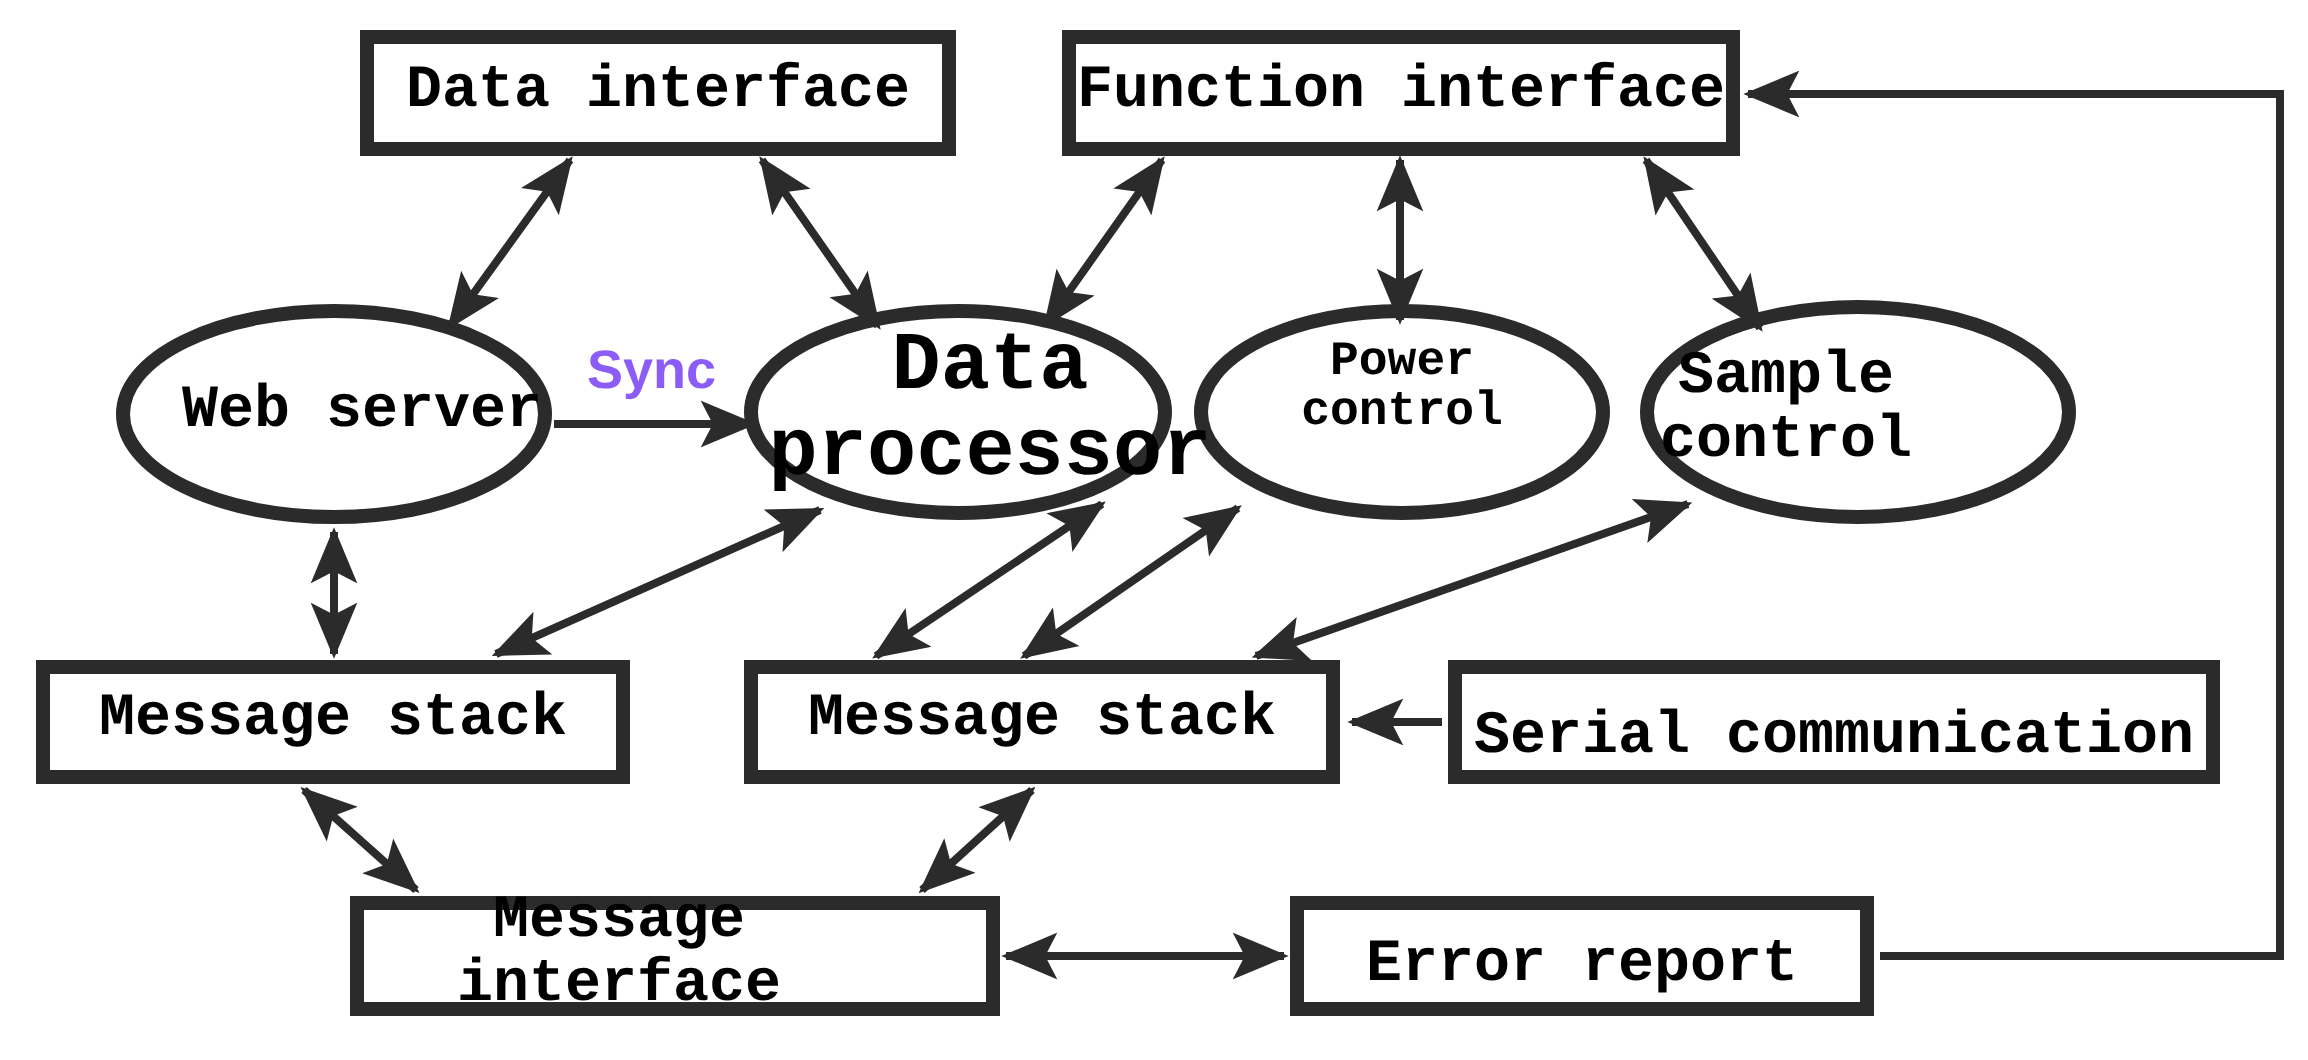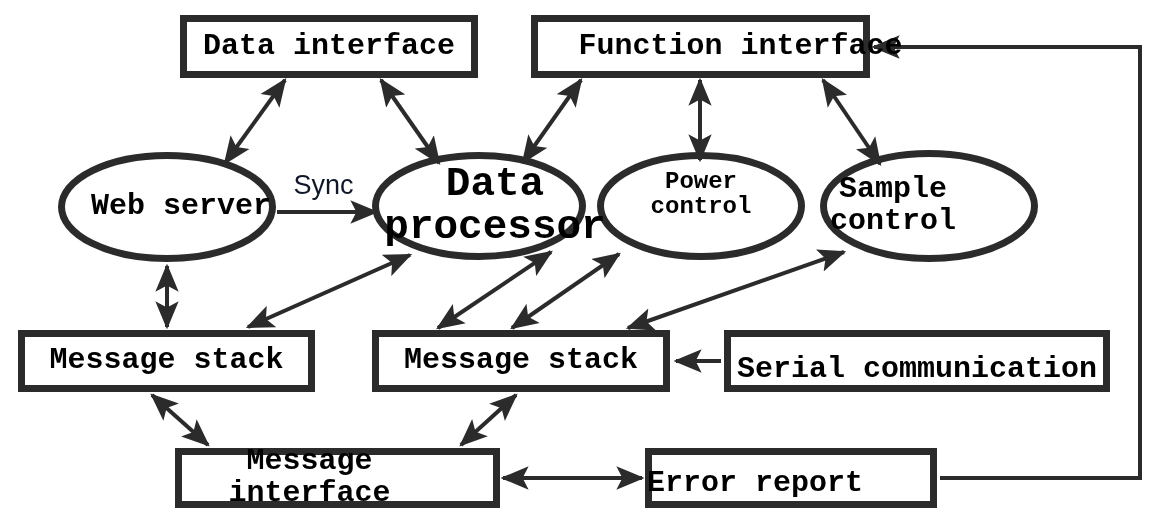--- a/index.html
+++ b/index.html
@@ -33,22 +33,22 @@
     font-family: Liberation Mono, monospace;
     font-weight: bold;
     color: #000000;
     line-height: 1.06;
     pointer-events: none;
     white-space: pre-line;
   }
   .edge-label {
     position: absolute;
     font-family: "Liberation Sans", sans-serif;
-    font-weight: normal;
-    color: #0f172a;
+    font-weight: bold;
+    color: #8b5cf6;
     white-space: nowrap;
   }
 </style>
 </head>
 <body>
 
 <div id="diagram-root">
 
   <svg id="diagram-svg" viewBox="0 0 1154 530" xmlns="http://www.w3.org/2000/svg">
     <defs>
@@ -88,28 +88,28 @@
         <path d="M 152,395 L 208,445" fill="none" stroke="#2b2b2b" stroke-width="4" stroke-linecap="butt" stroke-linejoin="miter" marker-end="url(#ah-end)" marker-start="url(#ah-start)"></path>
         <path d="M 516,395 L 461,445" fill="none" stroke="#2b2b2b" stroke-width="4" stroke-linecap="butt" stroke-linejoin="miter" marker-end="url(#ah-end)" marker-start="url(#ah-start)"></path>
         <path d="M 503,478 L 642,478" fill="none" stroke="#2b2b2b" stroke-width="4" stroke-linecap="butt" stroke-linejoin="miter" marker-end="url(#ah-end)" marker-start="url(#ah-start)"></path>
         <path d="M 940,478 L 1140,478 L 1140,47 L 874,47" fill="none" stroke="#2b2b2b" stroke-width="4" stroke-linecap="butt" stroke-linejoin="miter" marker-end="url(#ah-end)"></path>
       </g>
   </svg>
 
   <div id="labels-layer">
       <div class="edge-label" style="font-size: 27px; left: 293.5px; top: 170px;">Sync</div>
       <div class="node-label" style="left: 180px; top: 15px; width: 298px; height: 63px; font-size: 30px;">Data interface</div>
-      <div class="node-label" style="left: 531px; top: 15px; width: 339px; height: 63px; font-size: 30px; padding-left: 40px;">Function interface</div>
+      <div class="node-label" style="left: 531px; top: 15px; width: 339px; height: 63px; font-size: 30px;">Function interface</div>
       <div class="node-label" style="left: 72px; top: 152px; width: 218px; height: 110px; font-size: 30px;">Web server</div>
       <div class="node-label" style="left: 388px; top: 152px; width: 214px; height: 108px; font-size: 41px;">Data
 processor</div>
       <div class="node-label" style="left: 597px; top: 140px; width: 208px; height: 108px; font-size: 24px;">Power
 control</div>
       <div class="node-label" style="left: 784px; top: 150px; width: 218px; height: 112px; font-size: 30px;">Sample
 control</div>
       <div class="node-label" style="left: 18px; top: 330px; width: 297px; height: 62px; font-size: 30px;">Message stack</div>
       <div class="node-label" style="left: 372px; top: 330px; width: 298px; height: 62px; font-size: 30px;">Message stack</div>
       <div class="node-label" style="left: 724px; top: 330px; width: 386px; height: 80px; font-size: 30px;">Serial communication</div>
       <div class="node-label" style="left: 175px; top: 448px; width: 269px; height: 60px; font-size: 30px;">Message interface</div>
-      <div class="node-label" style="left: 609px; top: 448px; width: 292px; height: 71px; font-size: 30px;">Error report</div>
+      <div class="node-label" style="left: 645px; top: 448px; width: 292px; height: 71px; font-size: 30px;">Error report</div>
     </div>
 
 </div>
 
 </body></html>

